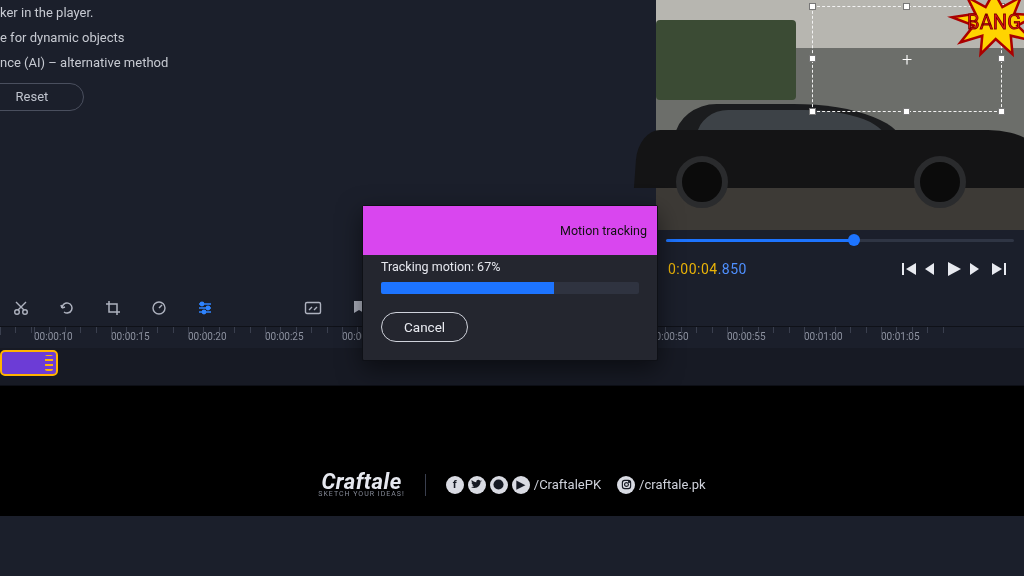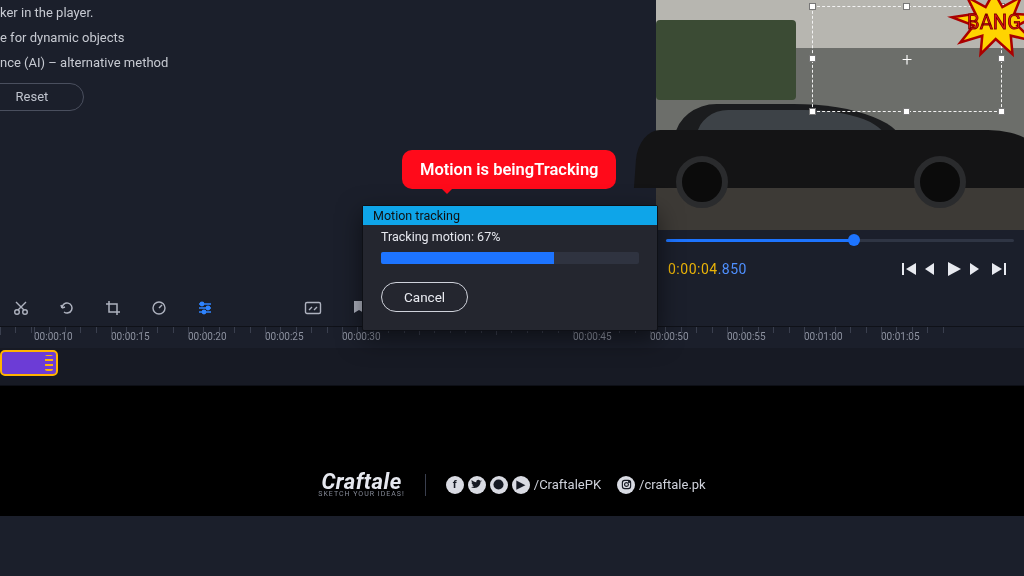--- a/index.html
+++ b/index.html
@@ -76,21 +76,21 @@
   .soc .circ{width:18px;height:18px;border-radius:50%;background:#d9dbe3;color:#151923;display:flex;align-items:center;justify-content:center;font-size:11px;font-weight:700;}
   .sep{width:1px;height:22px;background:#3a3f4e;margin:0 6px;}
   .footer-rule{position:absolute;left:0;right:0;bottom:130px;height:1px;background:#0d0f16;}
 
   
   .callout{position:absolute;left:402px;top:150px;background:#ff0a1a;color:#fff;font-size:16.5px;font-weight:600;padding:10px 18px;border-radius:10px;white-space:nowrap;}
   .callout::after{content:"";position:absolute;left:36px;bottom:-14px;border:9px solid transparent;border-top-color:#ff0a1a;}
 
   
   .dialog{position:absolute;left:362px;top:205px;width:296px;background:#24262f;border:1px solid #0e1016;border-radius:2px;box-shadow:0 8px 24px rgba(0,0,0,.5);}
-  .dialog .title{background:#0ea5e9;color:#111;font-size:12.5px;padding:2px 10px;}
+  .dialog .title{background:#d946ef;color:#111;font-size:12.5px;padding:17px 10px;text-align:right;}
   .dialog .body{padding:4px 18px 14px;}
   .dialog .lbl{font-size:12.5px;color:#e6e8ef;margin-bottom:8px;}
   .dialog .bar{height:12px;border-radius:2px;background:#2f3340;overflow:hidden;}
   .dialog .fill{height:100%;width:67%;background:#1d74ff;}
   .dialog .actions{display:flex;padding:4px 18px 18px;}
   .dialog .btn{border:1.5px solid #cfd2db;color:#e9ebf1;background:transparent;border-radius:18px;padding:6px 22px;font-size:13.5px;}
 
   svg { display:block; }
 </style>
 </head>
@@ -288,23 +288,20 @@
               <rect x="3" y="3" width="18" height="18" rx="5"></rect>
               <circle cx="12" cy="12" r="4.2"></circle>
               <circle cx="17.5" cy="6.5" r="1.2" fill="#151923"></circle>
             </svg>
           </span>
         <span>/craftale.pk</span>
       </div>
     </div>
   </div>
 
-  <div class="callout">
-    <span>Motion is beingTracking</span>
-  </div>
 
   <div class="dialog">
     <div class="title">Motion tracking</div>
     <div class="body">
       <div class="lbl">Tracking motion: 67%</div>
       <div class="bar">
           <div class="fill" id="dlgfill" style="width: 67%;"></div>
         </div>
     </div>
     <div class="actions">

